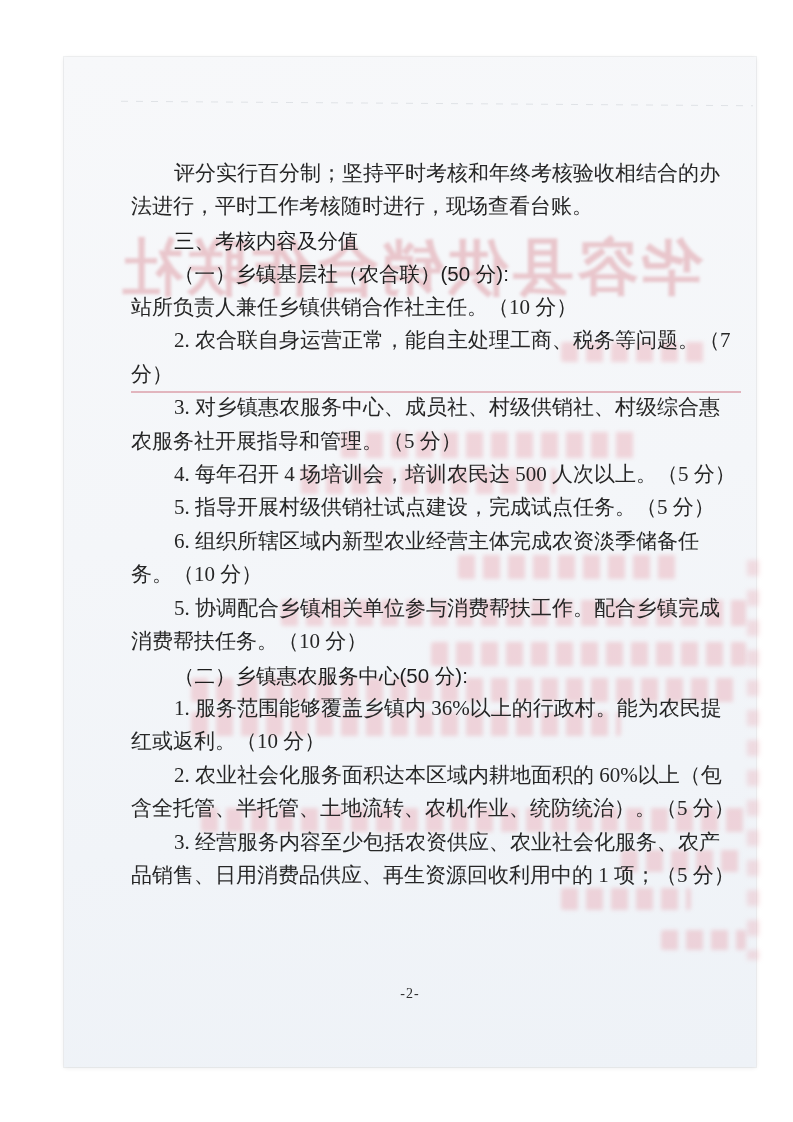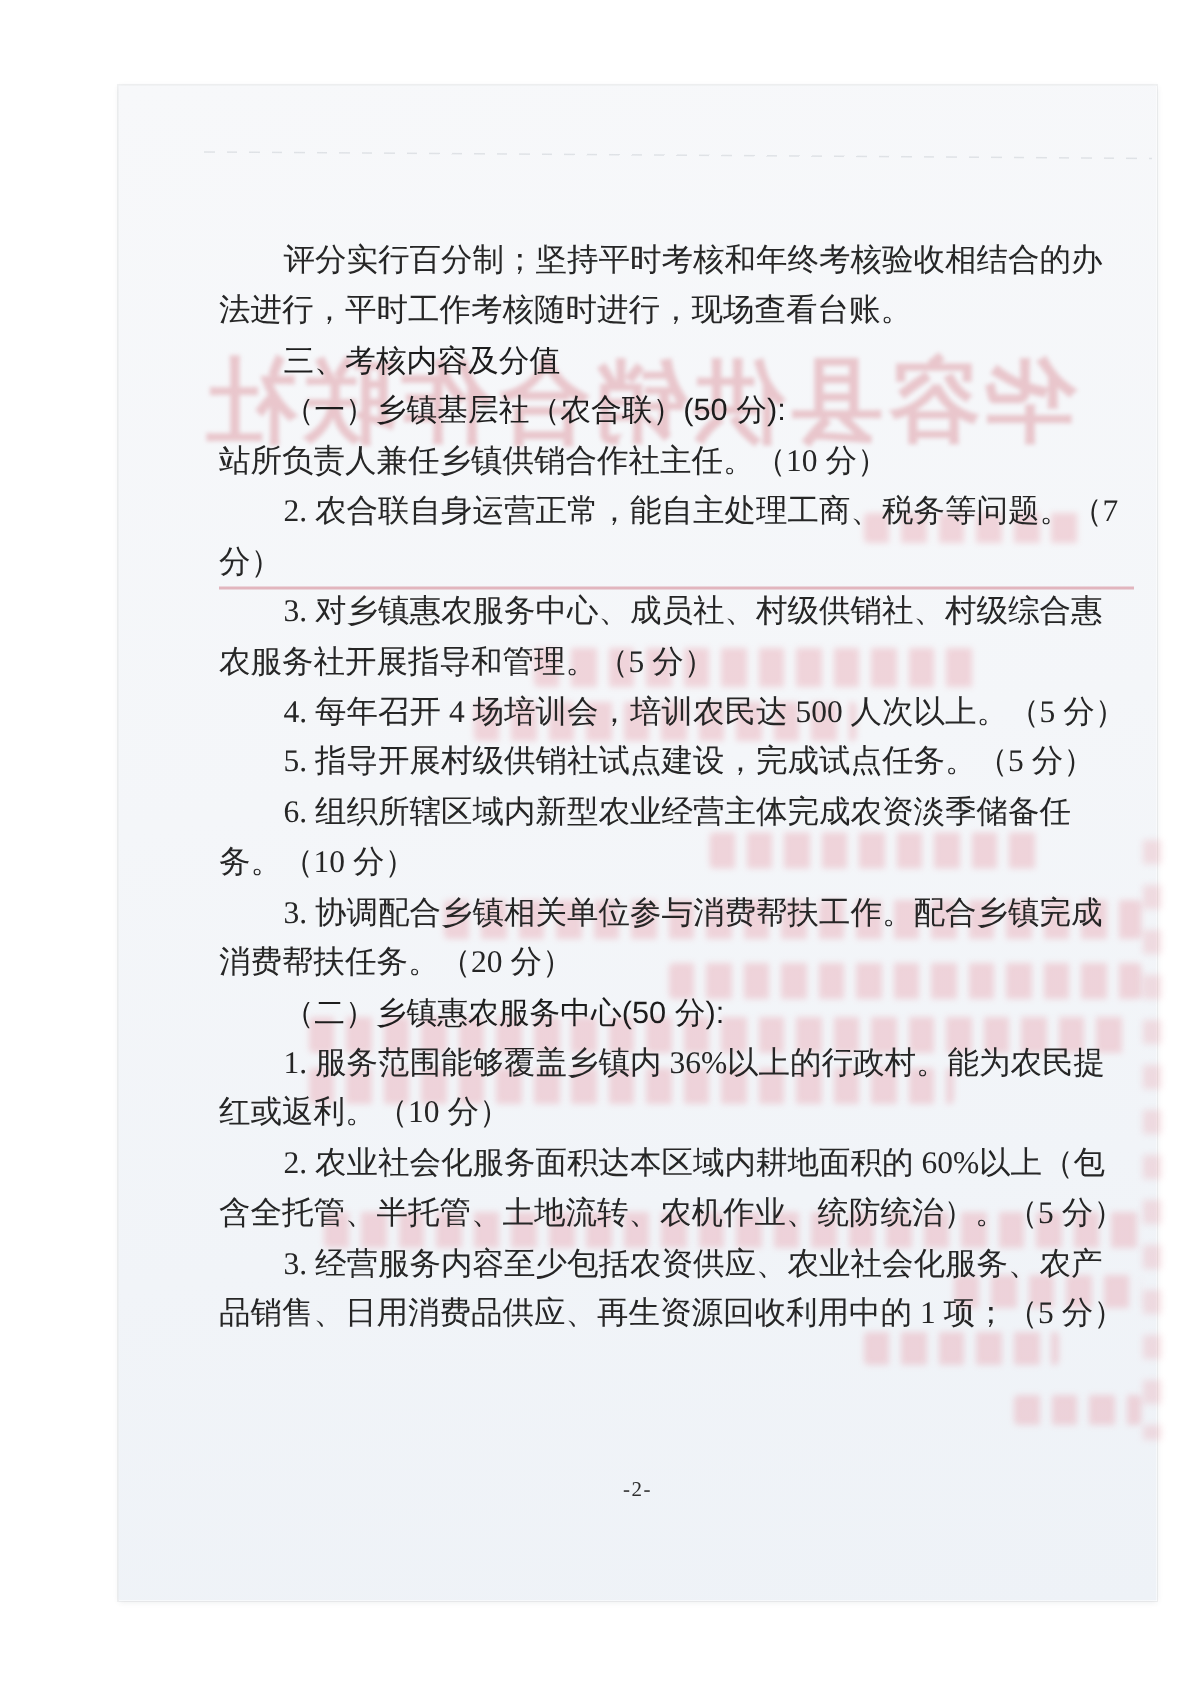--- a/index.html
+++ b/index.html
@@ -2,21 +2,21 @@
 <html><head>
 <meta charset="utf-8">
 <style>
   html,body{margin:0;padding:0;}
   body{
     width:793px;height:1122px;position:relative;overflow:hidden;
     background:#ffffff;
     font-family:"Liberation Serif", serif;
   }
   .paper{
-    position:absolute;left:79px;top:57px;width:692px;height:1010px;
+    position:absolute;left:64px;top:57px;width:692px;height:1010px;
     background:linear-gradient(172deg,#f7f8fa 0%,#f4f6f9 45%,#eef2f7 100%);
     box-shadow:0 1px 4px rgba(60,70,80,.10), 0 0 0 1px rgba(120,130,140,.10);
   }
   
   .crease{
     position:absolute;left:57px;top:46px;width:632px;height:1px;
     background:repeating-linear-gradient(90deg, rgba(140,150,160,.40) 0 7px, rgba(140,150,160,0) 7px 15px);
     transform:rotate(.4deg);opacity:.55;
   }
   
@@ -93,22 +93,22 @@
       <div class="line indent heading">（一）乡镇基层社（农合联）(50 分):</div>
       <div class="line">站所负责人兼任乡镇供销合作社主任。（10 分）</div>
       <div class="line indent">2. 农合联自身运营正常，能自主处理工商、税务等问题。（7</div>
       <div class="line">分）</div>
       <div class="line indent">3. 对乡镇惠农服务中心、成员社、村级供销社、村级综合惠</div>
       <div class="line">农服务社开展指导和管理。（5 分）</div>
       <div class="line indent">4. 每年召开 4 场培训会，培训农民达 500 人次以上。（5 分）</div>
       <div class="line indent">5. 指导开展村级供销社试点建设，完成试点任务。（5 分）</div>
       <div class="line indent">6. 组织所辖区域内新型农业经营主体完成农资淡季储备任</div>
       <div class="line">务。（10 分）</div>
-      <div class="line indent">3. 协调配合乡镇相关单位参与消费帮扶工作。配合乡镇完成</div>
-      <div class="line">消费帮扶任务。（20 分）</div>
+      <div class="line indent">5. 协调配合乡镇相关单位参与消费帮扶工作。配合乡镇完成</div>
+      <div class="line">消费帮扶任务。（10 分）</div>
       <div class="line indent heading">（二）乡镇惠农服务中心(50 分):</div>
       <div class="line indent">1. 服务范围能够覆盖乡镇内 36%以上的行政村。能为农民提</div>
       <div class="line">红或返利。（10 分）</div>
       <div class="line indent">2. 农业社会化服务面积达本区域内耕地面积的 60%以上（包</div>
       <div class="line">含全托管、半托管、土地流转、农机作业、统防统治）。（5 分）</div>
       <div class="line indent">3. 经营服务内容至少包括农资供应、农业社会化服务、农产</div>
       <div class="line">品销售、日用消费品供应、再生资源回收利用中的 1 项；（5 分）</div>
     </div>
 
   <div class="footer">-2-</div>

